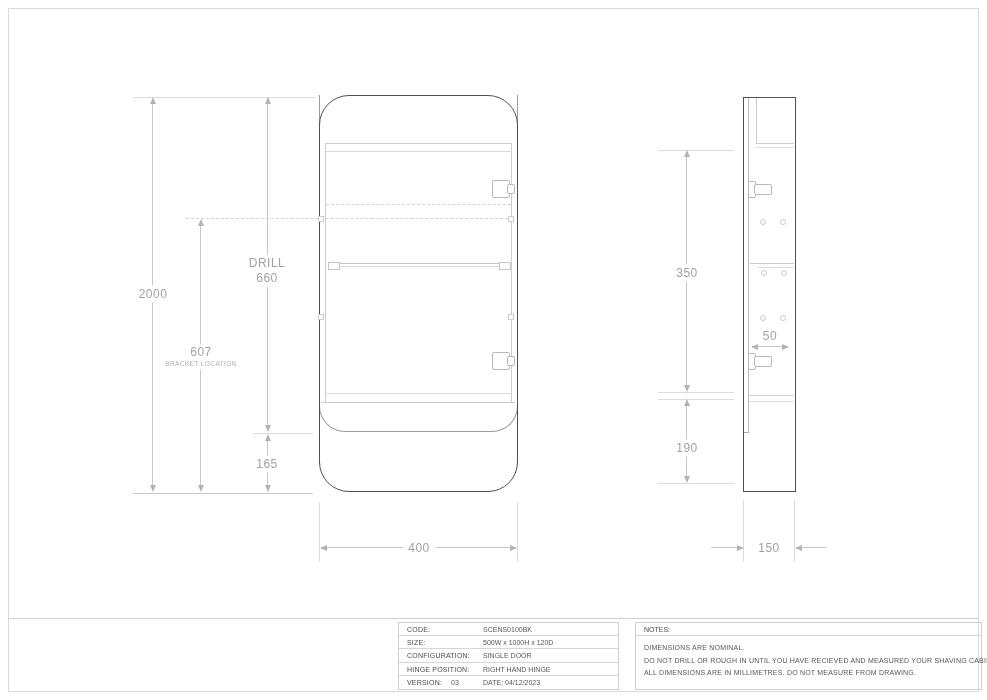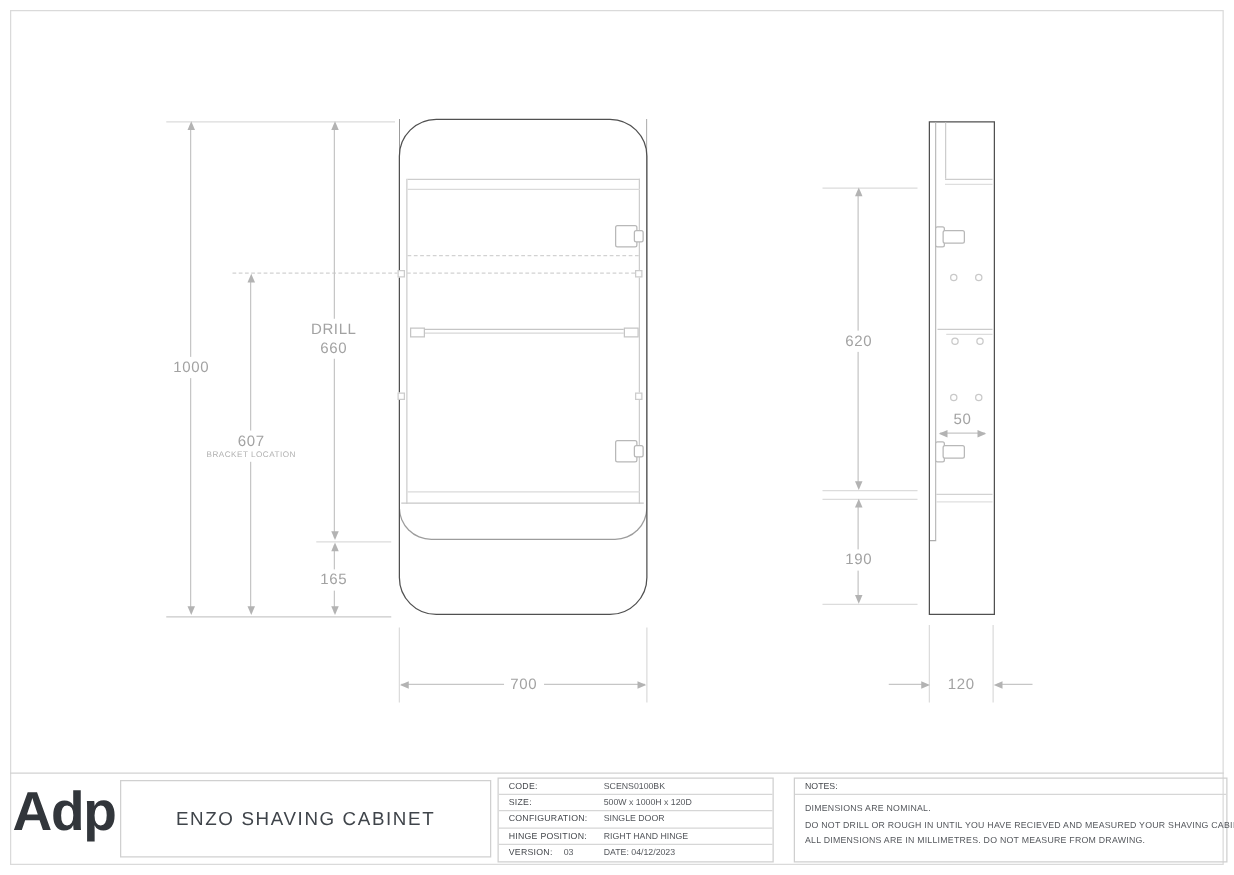--- a/index.html
+++ b/index.html
@@ -76,21 +76,21 @@
   <div class="hinge" style="left:492px;top:352px;width:16px;height:16px;"></div>
   <div class="hinge" style="left:507px;top:356px;width:6px;height:8px;"></div>
 
   <div class="hl" style="left:133px;top:97px;width:183px;background:#dcdcdc;"></div>
   <div class="hl" style="left:133px;top:493px;width:180px;background:#c9c9c9;"></div>
   <div class="hl" style="left:253px;top:433px;width:60px;background:#dcdcdc;"></div>
 
   <div class="vl" style="left:152px;top:100px;height:388px;background:#c6c6c6;"></div>
   <div class="arr arr-up" style="left:149.5px;top:97px;"></div>
   <div class="arr arr-down" style="left:149.5px;top:485px;"></div>
-  <div class="dim-label" style="left:153px;top:294px;">1000</div>
+  <div class="dim-label" style="left:153px;top:294px;">2000</div>
 
   <div class="vl" style="left:200px;top:222px;height:264px;background:#c6c6c6;"></div>
   <div class="arr arr-up" style="left:197.5px;top:219px;"></div>
   <div class="arr arr-down" style="left:197.5px;top:485px;"></div>
   <div class="dim-label" style="left:201px;top:357px;">
     <span>607</span>
     <span class="dim-sub">BRACKET LOCATION</span>
   </div>
 
   <div class="vl" style="left:267px;top:100px;height:330px;background:#c6c6c6;"></div>
@@ -104,21 +104,21 @@
   <div class="vl" style="left:267px;top:436px;height:54px;background:#c6c6c6;"></div>
   <div class="arr arr-up" style="left:264.5px;top:434px;"></div>
   <div class="arr arr-down" style="left:264.5px;top:485px;"></div>
   <div class="dim-label" style="left:267px;top:464px;">165</div>
 
   <div class="vl" style="left:319px;top:502px;height:60px;background:#dcdcdc;"></div>
   <div class="vl" style="left:517px;top:502px;height:60px;background:#dcdcdc;"></div>
   <div class="hl" style="left:321px;top:547px;width:195px;background:#c6c6c6;"></div>
   <div class="arr arr-left" style="left:320px;top:544.5px;"></div>
   <div class="arr arr-right" style="left:510px;top:544.5px;"></div>
-  <div class="dim-label" style="left:419px;top:548px;">700</div>
+  <div class="dim-label" style="left:419px;top:548px;">400</div>
 
   <div class="box" style="left:743px;top:97px;width:51px;height:393px;border:1.3px solid #505050;"></div>
   <div class="vl" style="left:748px;top:98px;height:334px;background:#bdbdbd;"></div>
   <div class="hl" style="left:744px;top:432px;width:5px;background:#adadad;"></div>
   <div class="vl" style="left:756px;top:98px;height:45px;"></div>
   <div class="hl" style="left:756px;top:143px;width:38px;"></div>
   <div class="hl" style="left:756px;top:147px;width:38px;background:#dedede;"></div>
   <div class="hl" style="left:750px;top:263px;width:44px;background:#cbcbcb;"></div>
   <div class="hl" style="left:757px;top:267px;width:37px;background:#dcdcdc;"></div>
   <div class="hl" style="left:749px;top:395px;width:45px;background:#d2d2d2;"></div>
@@ -142,43 +142,39 @@
   <div class="arr arr-right" style="left:782px;top:343.5px;"></div>
 
   <div class="hl" style="left:658px;top:150px;width:76px;background:#dcdcdc;"></div>
   <div class="hl" style="left:658px;top:392px;width:76px;background:#dcdcdc;"></div>
   <div class="hl" style="left:658px;top:399px;width:76px;background:#dcdcdc;"></div>
   <div class="hl" style="left:658px;top:483px;width:76px;background:#dcdcdc;"></div>
 
   <div class="vl" style="left:686px;top:153px;height:236px;background:#c6c6c6;"></div>
   <div class="arr arr-up" style="left:683.5px;top:150px;"></div>
   <div class="arr arr-down" style="left:683.5px;top:385px;"></div>
-  <div class="dim-label" style="left:687px;top:273px;">620</div>
+  <div class="dim-label" style="left:687px;top:273px;">350</div>
 
   <div class="vl" style="left:686px;top:402px;height:78px;background:#c6c6c6;"></div>
   <div class="arr arr-up" style="left:683.5px;top:399px;"></div>
   <div class="arr arr-down" style="left:683.5px;top:476px;"></div>
   <div class="dim-label" style="left:687px;top:448px;">190</div>
 
   <div class="vl" style="left:743px;top:500px;height:62px;background:#dcdcdc;"></div>
   <div class="vl" style="left:794px;top:500px;height:62px;background:#dcdcdc;"></div>
   <div class="hl" style="left:711px;top:547px;width:28px;background:#c6c6c6;"></div>
   <div class="arr arr-right" style="left:737px;top:544.5px;"></div>
   <div class="hl" style="left:798px;top:547px;width:28px;background:#c6c6c6;"></div>
   <div class="arr arr-left" style="left:795px;top:544.5px;"></div>
-  <div class="dim-label" style="left:769px;top:548px;padding:1px 2px;">120</div>
+  <div class="dim-label" style="left:769px;top:548px;padding:1px 2px;">150</div>
 
   <div id="page-border"></div>
   <div id="footer-sep"></div>
 
-  <div id="logo">Adp</div>
-
-  <div id="title-box">
-    <span>ENZO SHAVING CABINET</span>
-  </div>
+
 
   <div id="spec-table">
     <div class="spec-row">
       <span class="spec-label">CODE:</span>
       <span class="spec-value">SCENS0100BK</span>
     </div>
     <div class="spec-row">
       <span class="spec-label">SIZE:</span>
       <span class="spec-value">500W x 1000H x 120D</span>
     </div>

